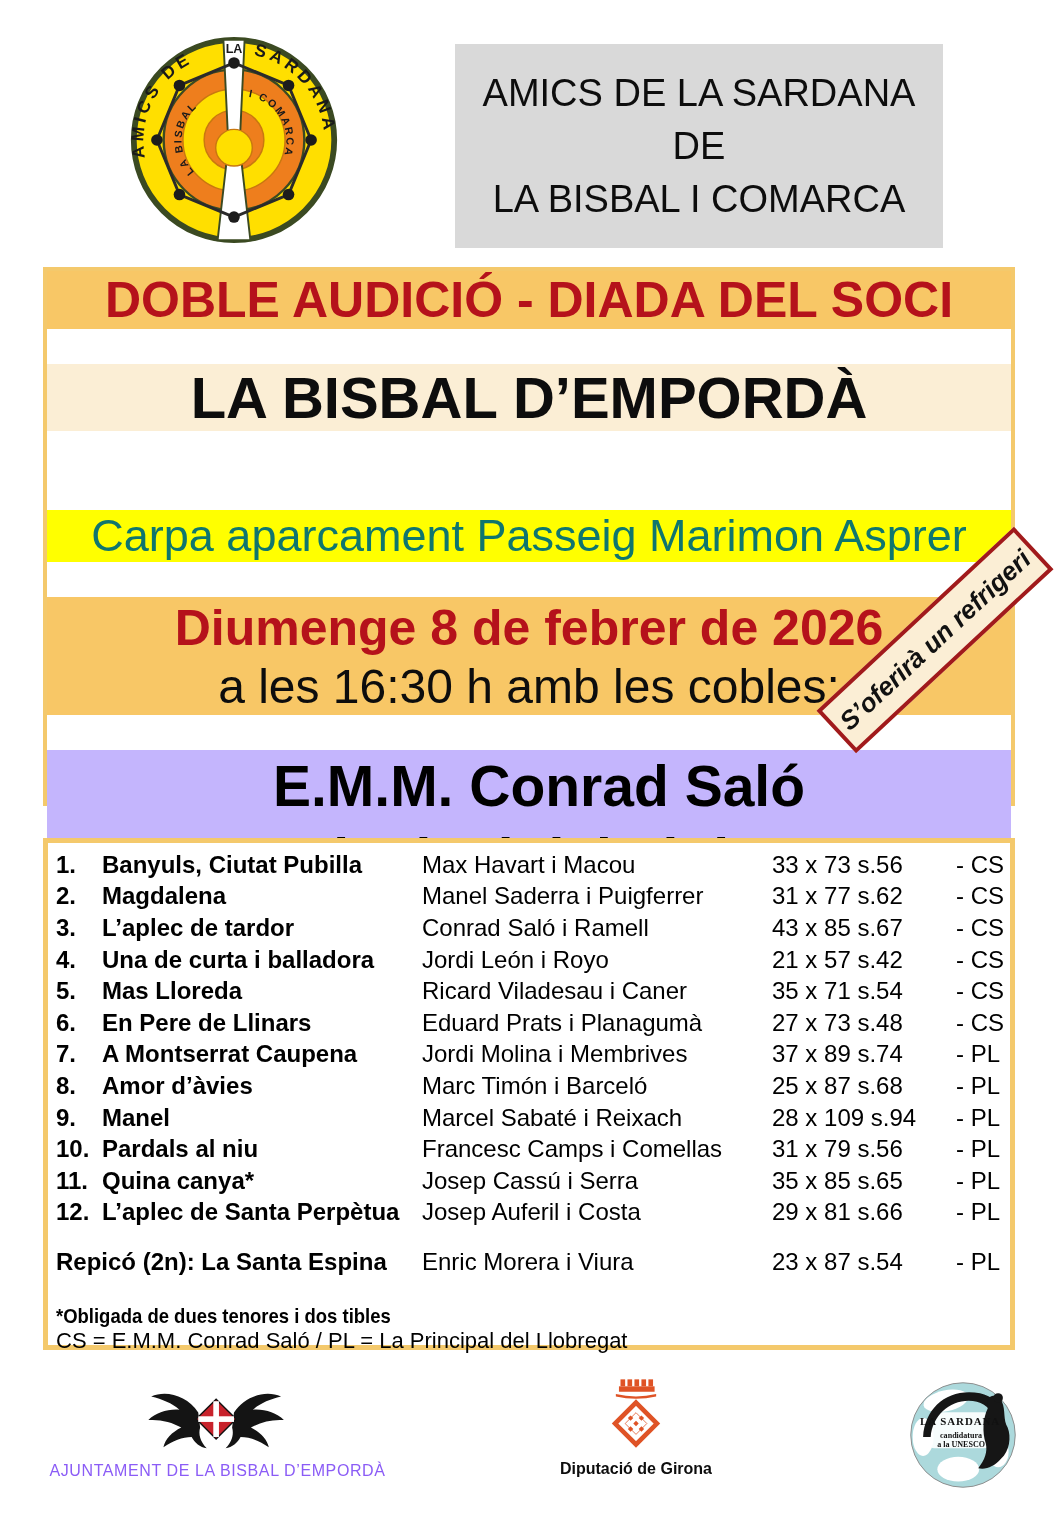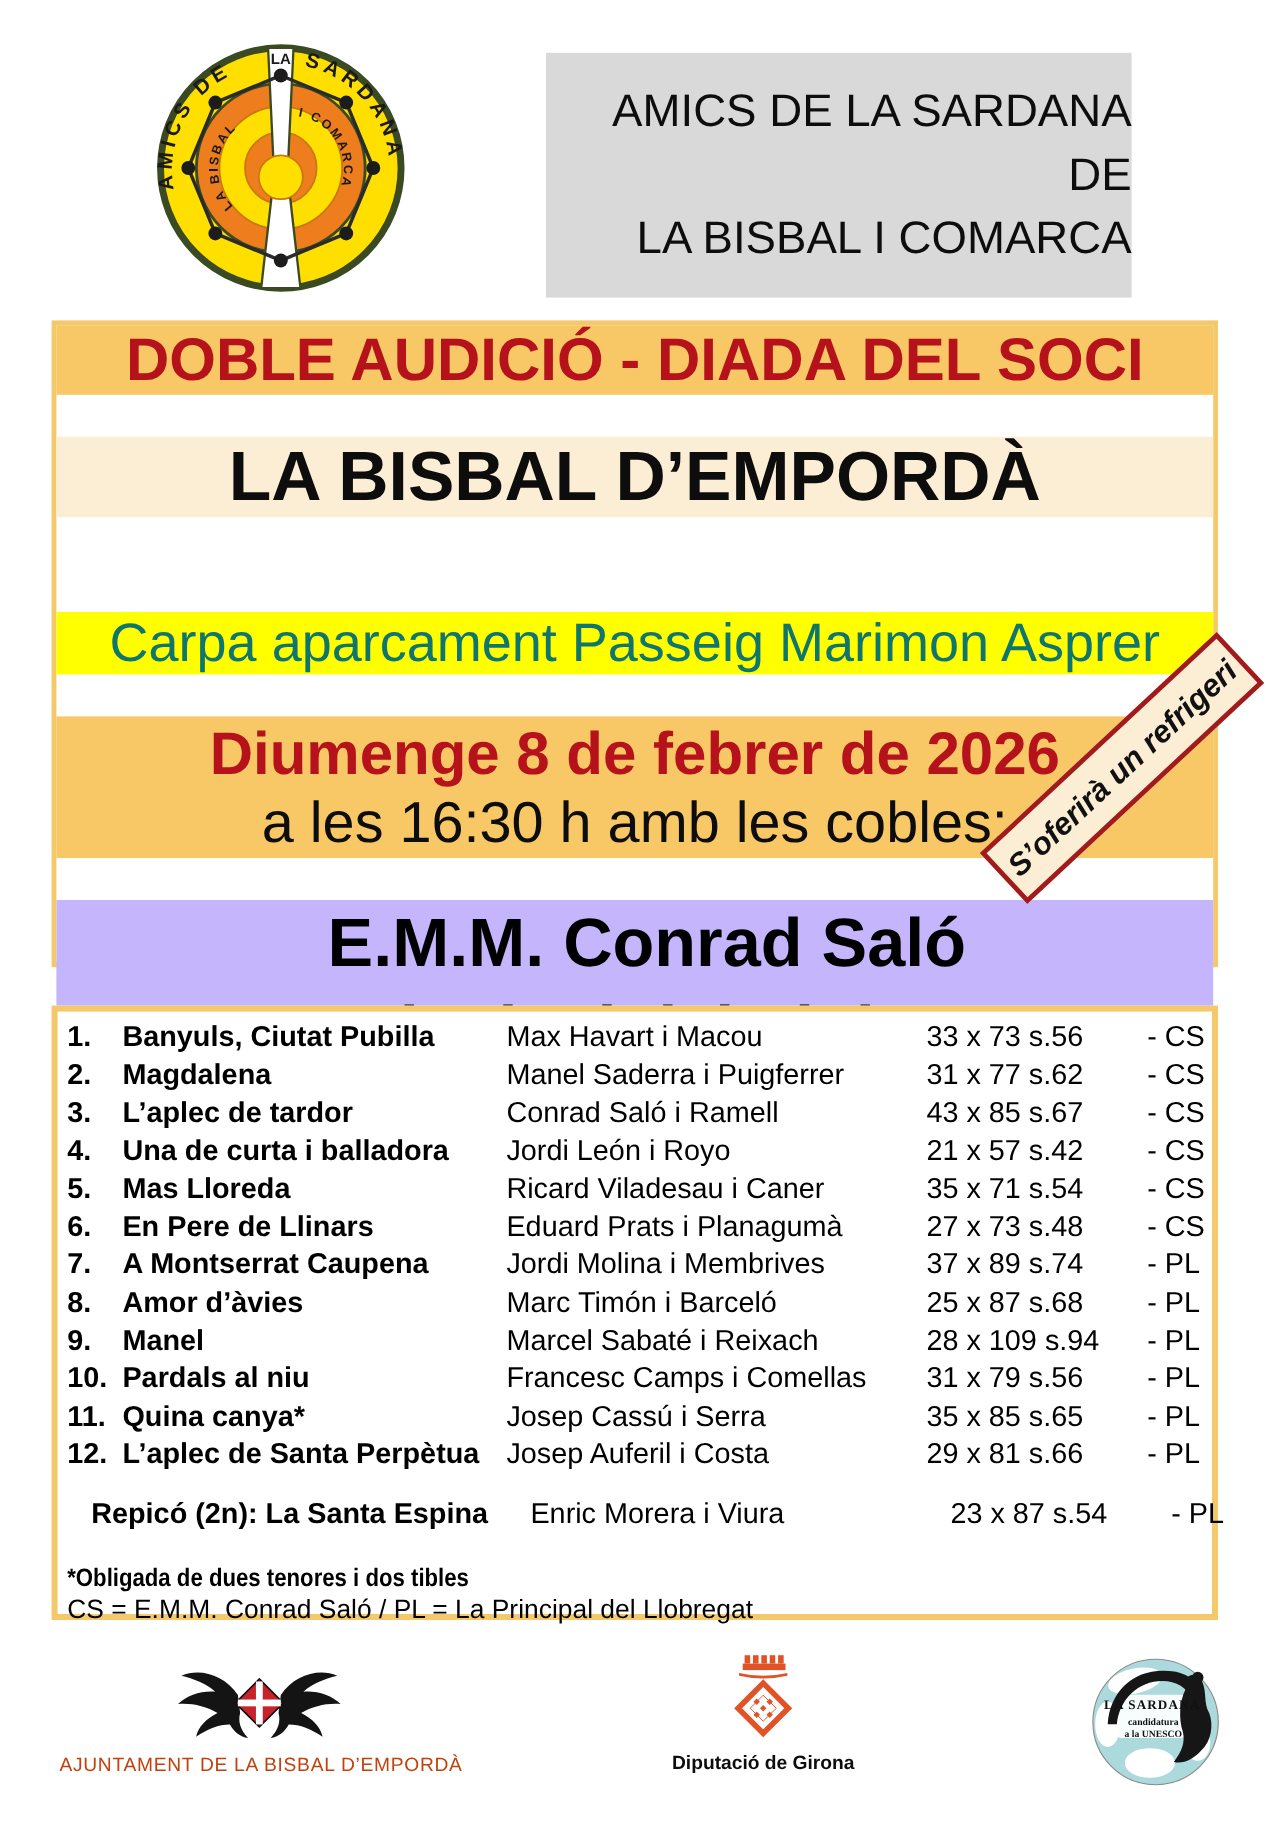--- a/index.html
+++ b/index.html
@@ -2,21 +2,21 @@
 <html style="--band_orange: #F8C766; --band_cream: #FBEED5; --band_yellow: #FFFF00; --box_border: #F4C96C; --title_red: #B5121B; --stamp_border: #A11A1C; --gray_box: #D9D9D9; --logo_yellow: #FFDF00; --logo_orange: #EE7E1D; --diputacio_orange: #DF5326; --unesco_blue: #ACD9DC;"><head>
 <meta charset="utf-8">
 <style>
   html,body{margin:0;padding:0;background:#fff;}
   .page{position:relative;width:1058px;height:1522px;background:#ffffff;overflow:hidden;
         font-family:"Liberation Sans",sans-serif;color:#000;}
 
   
   #club-logo{position:absolute;left:128px;top:34px;}
   #org-box{position:absolute;left:455px;top:44px;width:488px;height:204px;background:var(--gray_box);
-           display:flex;flex-direction:column;justify-content:center;align-items:flex-end;
+           display:flex;flex-direction:column;justify-content:center;align-items:center;
            text-align:center;font-size:38px;line-height:53px;color:#0d0d0d;}
 
   
   #main-box{position:absolute;left:43px;top:267px;width:972px;height:539px;box-sizing:border-box;
             border:4px solid var(--box_border);display:flex;flex-direction:column;gap:35px;}
   .band{display:flex;align-items:center;justify-content:center;text-align:center;}
   #band-title{height:80px;background:var(--band_orange);color:var(--title_red);
               font-weight:bold;font-size:50px;}
   #band-city{height:83px;background:var(--band_cream);font-weight:bold;font-size:58px;color:#0d0d0d;}
   #band-venue{height:82px;background:var(--band_yellow);font-size:45px;color:#0f766e;margin-top:44px;}
@@ -32,31 +32,31 @@
          display:flex;align-items:center;justify-content:center;z-index:5;
          font-weight:bold;font-style:italic;font-size:26px;color:#111;white-space:nowrap;}
 
   
   #table-box{position:absolute;left:43px;top:838px;width:972px;height:512px;box-sizing:border-box;
              border:5px solid var(--box_border);background:#fff;padding:6px 4px 0 8px;}
   .prow{display:grid;grid-template-columns:46px 320px 350px 184px 1fr;height:31.6px;
         align-items:center;font-size:24px;white-space:nowrap;}
   .c-num,.c-title{font-weight:bold;}
   #repico-row{display:grid;grid-template-columns:366px 350px 184px 1fr;height:31.6px;
-              align-items:center;font-size:24px;white-space:nowrap;margin-top:18px;margin-left:20px;}
+              align-items:center;font-size:24px;white-space:nowrap;margin-top:18px;}
   #repico-row .c-title{font-weight:bold;}
   #foot-row{display:flex;justify-content:space-between;align-items:baseline;margin-top:26px;
             padding-right:4px;flex-direction:column;}
   #footnote{display:inline-block;width:330px;font-weight:bold;font-size:21px;white-space:nowrap;
             transform:scaleX(.88);transform-origin:left center;}
   #legend{font-size:22px;white-space:nowrap;}
 
   
   #aj-block{position:absolute;left:45px;top:1388px;width:345px;text-align:center;}
-  #aj-label{margin-top:4px;font-size:16px;letter-spacing:.6px;color:#c2410c;white-space:nowrap;}
+  #aj-label{margin-top:4px;font-size:16px;letter-spacing:.6px;color:#8b5cf6;white-space:nowrap;}
   #dip-block{position:absolute;left:536px;top:1376px;width:200px;text-align:center;}
   #dip-label{margin-top:2px;font-weight:bold;font-size:16px;color:#0d0d0d;white-space:nowrap;}
   #unesco-block{position:absolute;left:906px;top:1378px;}
 </style>
 </head>
 <body>
 
 <div class="page">
 
   <div id="club-logo">

